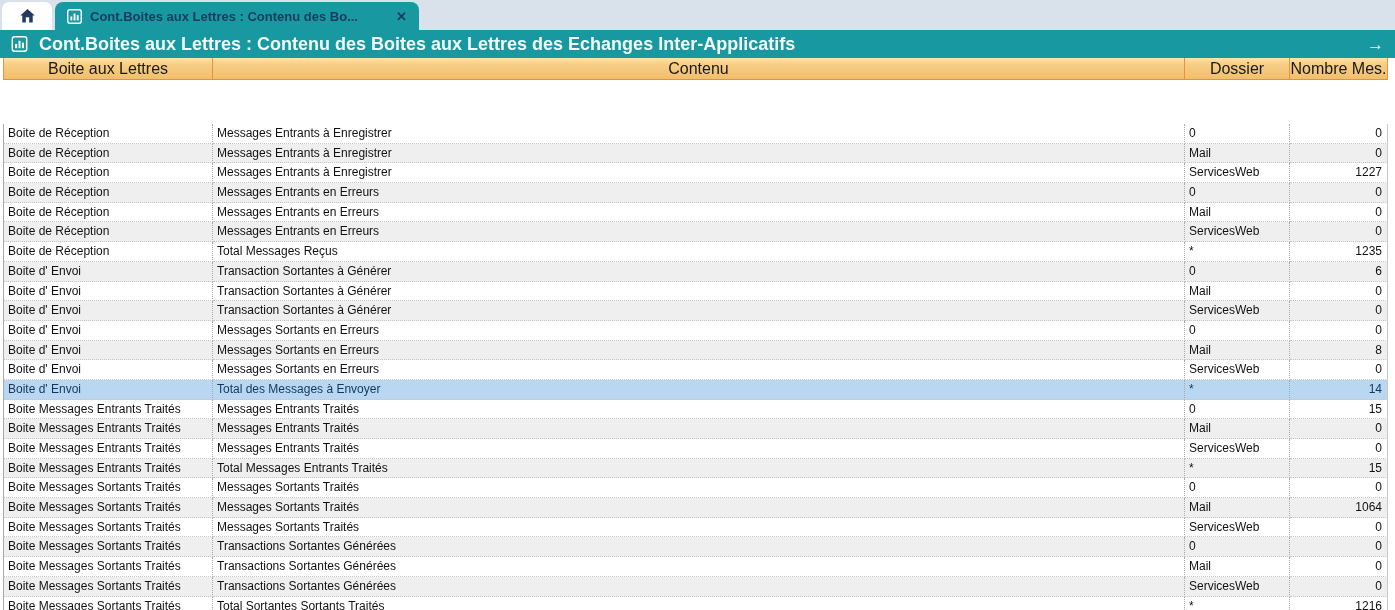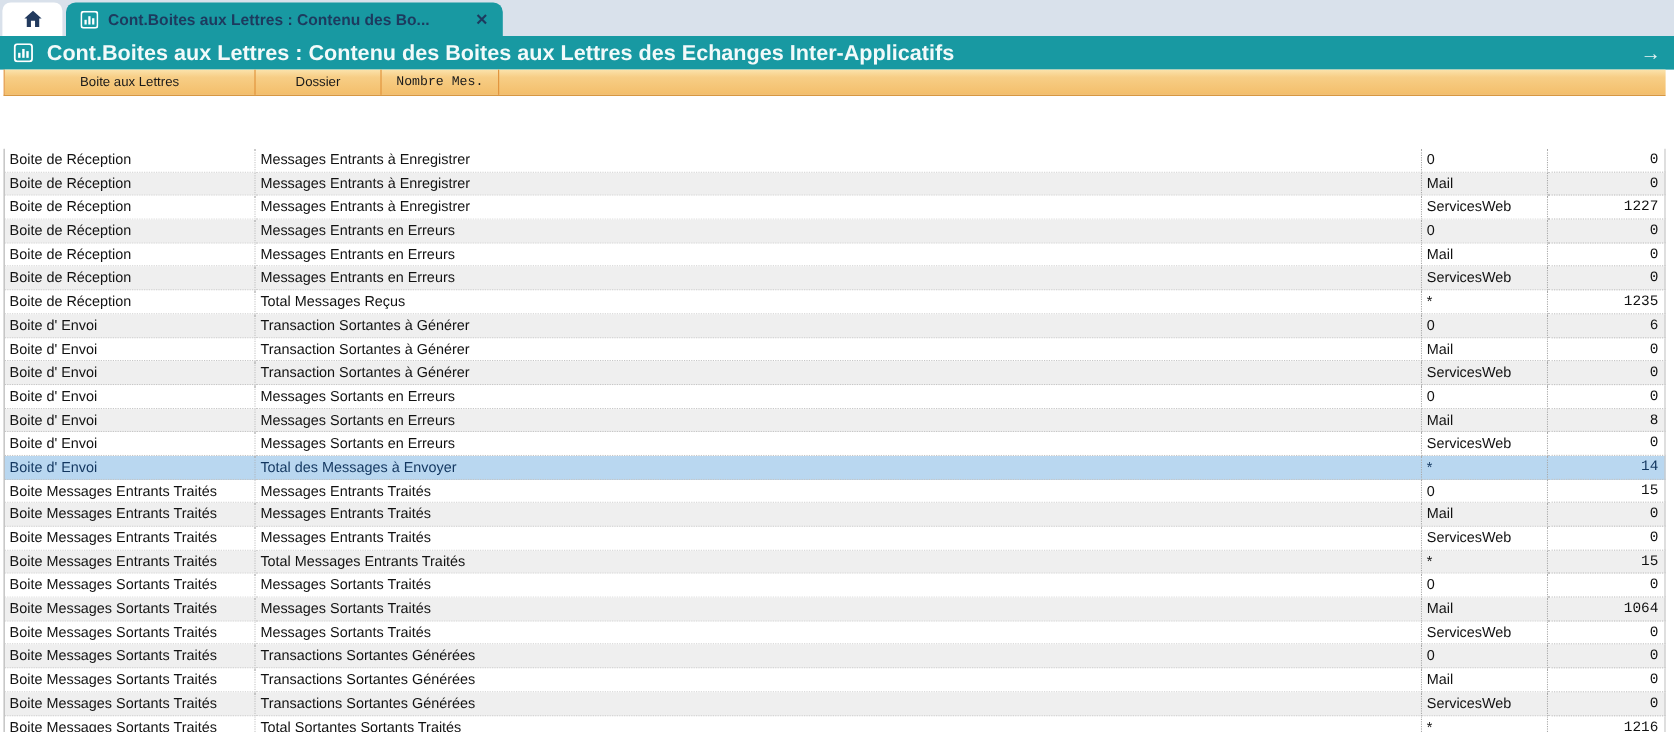--- a/index.html
+++ b/index.html
@@ -53,25 +53,25 @@
   
   .grid { margin-left:3px; width:1385px; }
   .thead {
     display:flex; height:22px; width:1385px;
     background:linear-gradient(180deg,#fbe3ac 0%,#f7ce86 30%,#f3be6b 100%);
     border-left:1px solid #e2953e;
     border-bottom:1px solid #d79741;
   }
   .th {
     display:flex; align-items:center; justify-content:center;
-    font-size:11px; color:#1a1a1a;
+    font-size:16px; color:#1a1a1a;
     border-right:1px solid #e2953e;
     cursor:pointer; white-space:nowrap; overflow:hidden;
   }
-  .w0 { width:209px; } .w1 { width:972px; } .w2 { width:105px; } .w3 { width:98px;font-family:Liberation Mono, monospace; }
+  .w0 { width:209px; } .w1 { width:972px; } .w2 { width:105px; } .w3 { width:98px; }
 
   .tbody {
     width:1385px; border-left:1px solid #ababab;margin-top:44px;
   }
   .tr { display:flex; height:19.69px; background:#ffffff; cursor:default; }
   .tr.even { background:#efefef; }
   .tr.selected { background:#b9d7f0; }
   .tr.selected .td { color:#12365f; }
   .td {
     font-size:12px; color:#111111; line-height:18.7px;
@@ -119,20 +119,21 @@
       <rect x="10.4" y="6.6" width="2" height="5.6" fill="#ffffff"></rect>
     </svg>
   </span>
   <span class="title">Cont.Boites aux Lettres : Contenu des Boites aux Lettres des Echanges Inter-Applicatifs</span>
   <span class="arrow">→</span>
 </div>
 
 <div class="grid">
   <div class="thead">
     <div class="th w0">Boite aux Lettres</div>
+    <div class="th w1">Contenu</div>
     <div class="th w2">Dossier</div>
     <div class="th w3">Nombre Mes.</div>
   </div>
   <div class="tbody" id="tbody">
       <div class="tr">
     <div class="td c0 w0">Boite de Réception</div>
     <div class="td c1 w1">Messages Entrants à Enregistrer</div>
     <div class="td c2 w2">0</div>
     <div class="td c3 w3">0</div>
   </div>

